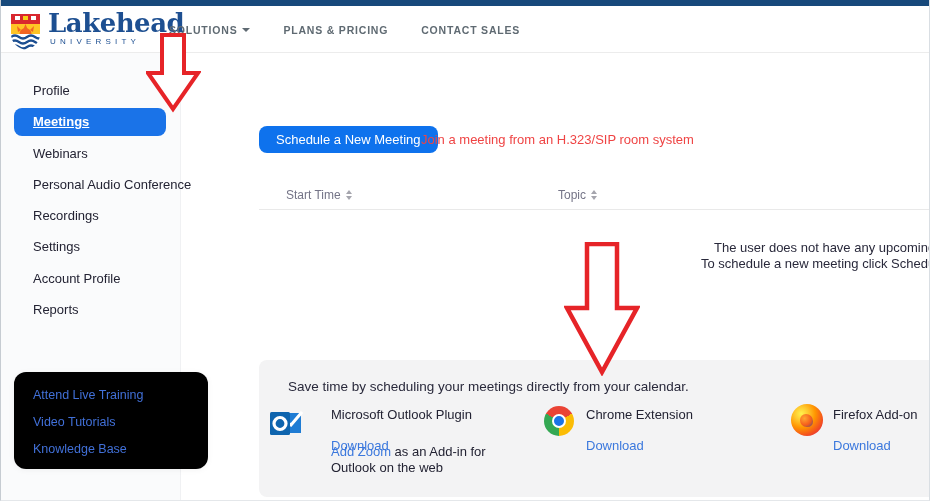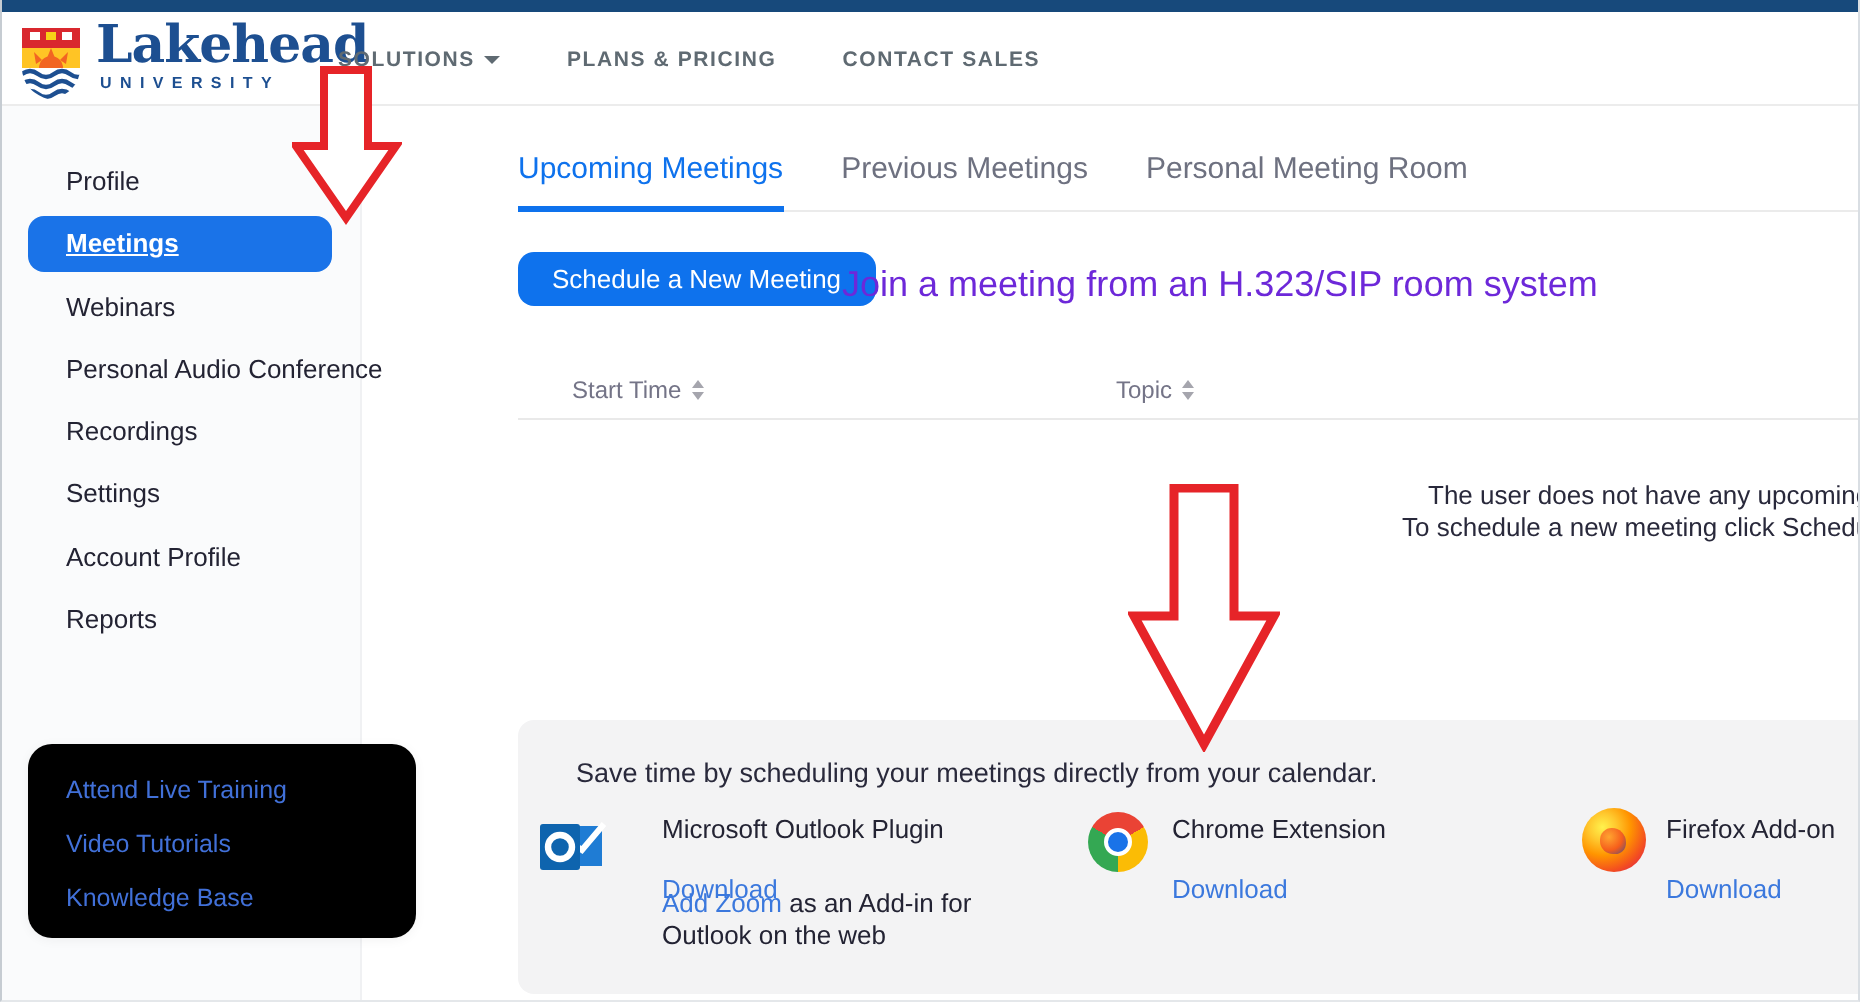--- a/index.html
+++ b/index.html
@@ -10,38 +10,38 @@
     background:#fff; border-right:1px solid #d9dee3; border-left:1px solid #c6ccd2; border-bottom:1px solid #e4e7ea;
   }
   
   .topbar { position:absolute; left:0; top:0; width:930px; height:6px; background:#17497b; }
   
   .header { position:absolute; left:0; top:6px; width:930px; height:47px; background:#fff; border-bottom:1px solid #ececec; }
   .logo { position:absolute; left:8px; top:4px; display:flex; align-items:flex-start; cursor:pointer; }
   .logo-shield { width:33px; height:38px; margin-top:3px; }
   .wordmark { margin-left:6px; }
   .wordmark .lh { font-family:"DejaVu Serif", serif; font-weight:bold; font-size:26px; color:#1d4f91; line-height:26px; letter-spacing:-0.5px; }
-  .wordmark .uni { font-size:8px; font-weight:bold; color:#1d4f91; letter-spacing:4.2px; margin-top:1px; margin-left:2px; }
+  .wordmark .uni { font-size:8px; font-weight:normal; color:#1d4f91; letter-spacing:4.2px; margin-top:1px; margin-left:2px; }
   .nav { position:absolute; left:168px; top:0; height:47px; display:flex; align-items:center; gap:33px; }
   .nav-item { font-size:10.5px; font-weight:600; color:#5f6a72; letter-spacing:0.8px; cursor:pointer; display:flex; align-items:center; gap:5px; white-space:nowrap; }
   .caret-down { width:0; height:0; border-left:4px solid transparent; border-right:4px solid transparent; border-top:4px solid #5f6a72; display:inline-block; }
   
   .sidebar { position:absolute; left:0; top:53px; width:180px; height:448px; background:#fafbfc; border-right:1px solid #f0f1f3; }
   .side-list { list-style:none; padding-top:22px; }
   .side-item { height:31.3px; line-height:31.3px; padding-left:32px; font-size:13px; color:#232333; cursor:pointer; white-space:nowrap; }
   .side-item.active { background:#1a73e8; color:#fff; font-weight:bold; margin:0 14px 0 13px; padding-left:19px; border-radius:8px; height:28px; line-height:28px; margin-top:2px; margin-bottom:1.3px;text-decoration:underline; }
   .help-card { position:absolute; left:13px; top:372px; width:194px; height:97px; background:#000000; border-radius:12px; box-shadow:0 1px 6px rgba(0,0,0,0.05); padding-top:10px;text-decoration:underline; }
   .help-link { display:block; height:27px; line-height:27px; padding-left:19px; font-size:12.5px; color:#4170d8; text-decoration:none; cursor:pointer; white-space:nowrap; }
   
   .tabbar { position:absolute; left:258px; top:71px; width:672px; height:35px; border-bottom:1px solid #ebebeb; display:flex; gap:29px; }
   .tab { font-size:15px; color:#6e7180; cursor:pointer; padding-top:5px; height:35px; white-space:nowrap; }
   .tab.active { color:#0e72ed; font-weight:500; border-bottom:3px solid #0e72ed; }
   
   .btn-primary { position:absolute; left:258px; top:126px; height:27px; padding:0 17px; background:#0e72ed; color:#fff; border:none; border-radius:8px; font-size:13px; font-weight:400; font-family:"Liberation Sans", sans-serif; cursor:pointer; }
-  .join-link { position:absolute; left:420px; top:132px; font-size:18px; color:#6d28d9; text-decoration:none; cursor:pointer; white-space:nowrap; }
+  .join-link { position:absolute; left:420px; top:132px; font-size:13px; color:#ef4444; text-decoration:none; cursor:pointer; white-space:nowrap; }
   
   .thead { position:absolute; left:258px; top:188px; width:672px; height:22px; }
   .th { position:absolute; top:0; font-size:12px; color:#747487; display:flex; align-items:center; gap:5px; cursor:pointer; }
   .th-start { left:27px;text-align:center; } .th-topic { left:299px;justify-content:flex-end; }
   .sort { display:inline-flex; flex-direction:column; gap:2px; }
   .sort i { display:block; width:0; height:0; border-left:3.5px solid transparent; border-right:3.5px solid transparent; }
   .sort .up { border-bottom:4px solid #a5a5ad; } .sort .dn { border-top:4px solid #a5a5ad; }
   .thead-rule { position:absolute; left:258px; top:209px; width:672px; height:1px; background:#e9e9e9; }
   
   .empty1 { position:absolute; left:713px; top:240px; font-size:13px; color:#29293b; white-space:nowrap; }
@@ -130,25 +130,20 @@
       <li class="side-item">Reports</li>
     </ul>
   </aside>
 
   <div class="help-card">
     <a class="help-link">Attend Live Training</a>
     <a class="help-link">Video Tutorials</a>
     <a class="help-link">Knowledge Base</a>
   </div>
 
-  <div class="tabbar">
-    <div class="tab active">Upcoming Meetings</div>
-    <div class="tab">Previous Meetings</div>
-    <div class="tab">Personal Meeting Room</div>
-  </div>
 
   <button class="btn-primary">Schedule a New Meeting</button>
   <a class="join-link">Join a meeting from an H.323/SIP room system</a>
 
   <div class="thead">
     <span class="th th-start">
       <span>Start Time</span>
       <span class="sort">
           <i class="up"></i>
           <i class="dn"></i>

